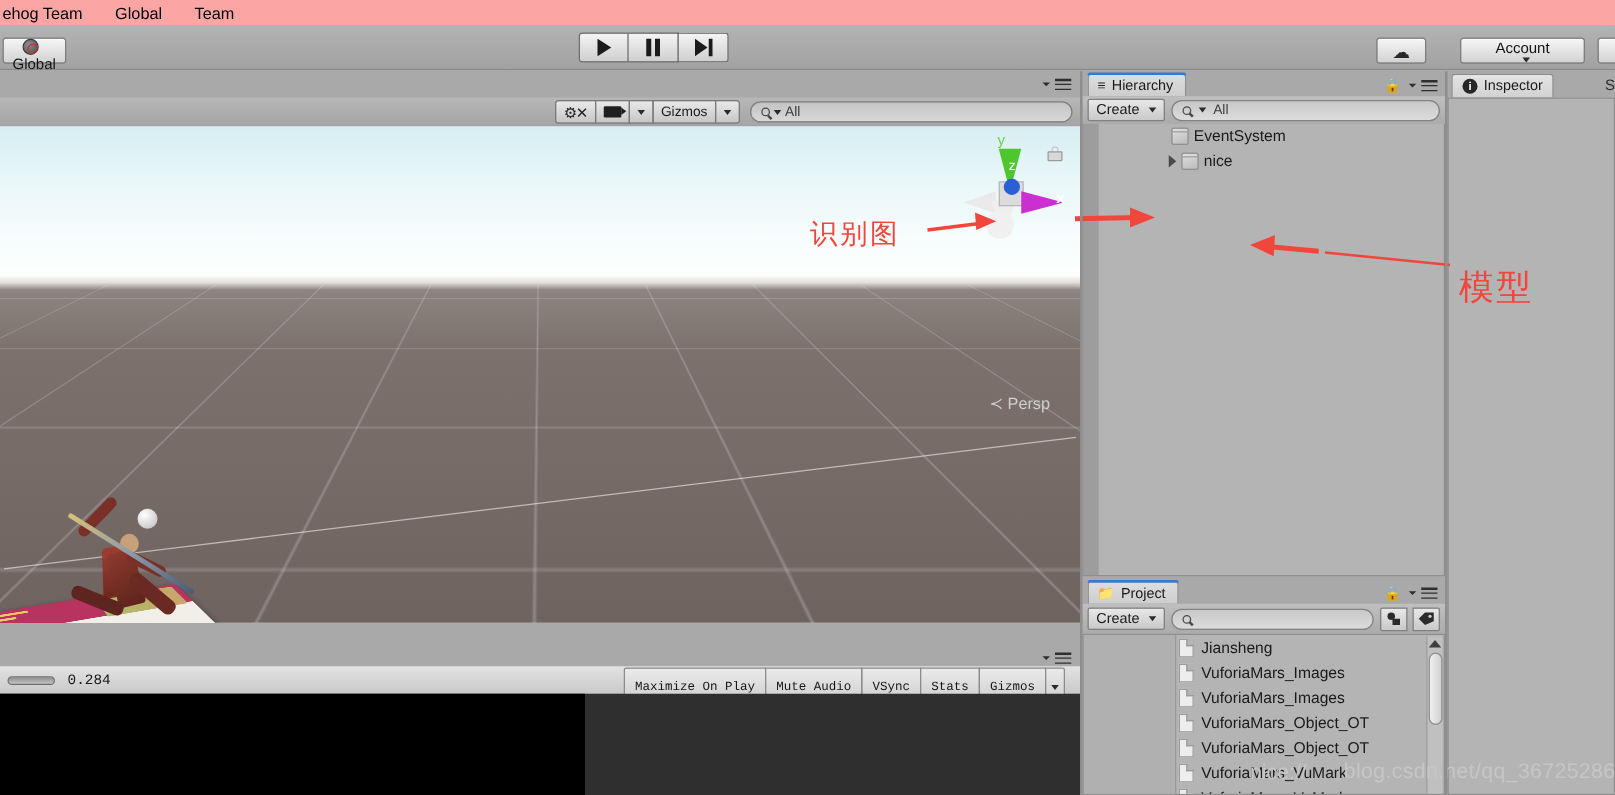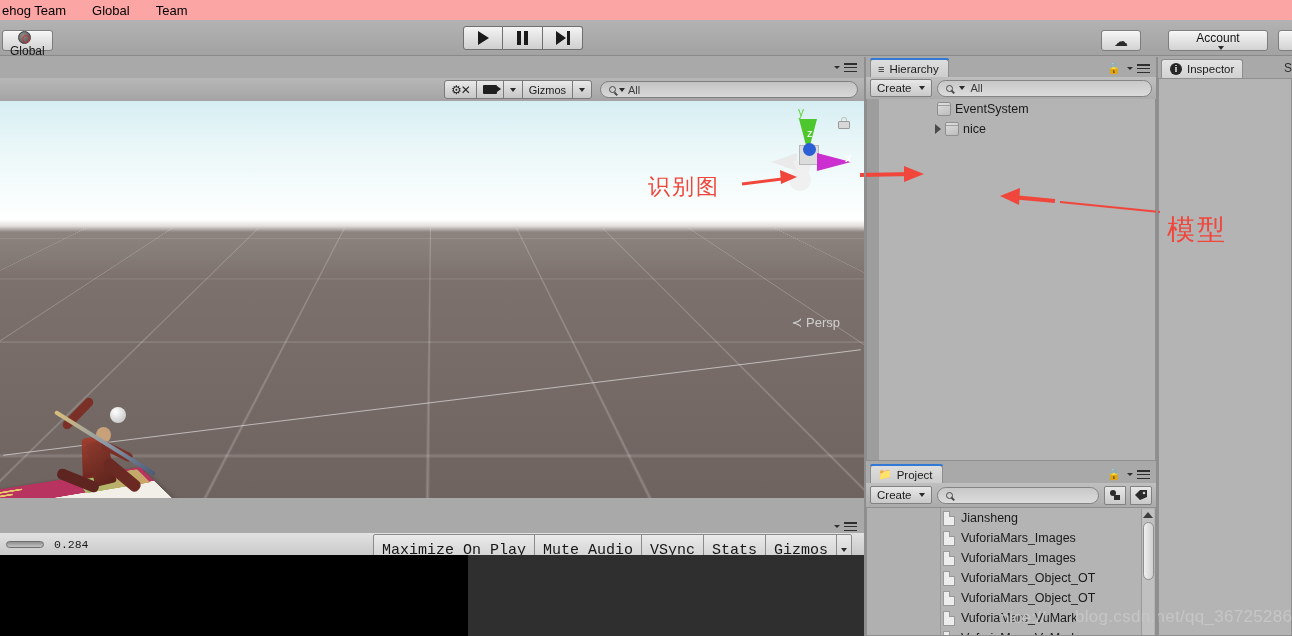--- a/index.html
+++ b/index.html
@@ -201,21 +201,21 @@
     background:linear-gradient(#e2e2e2,#c9c9c9);
     display:flex; align-items:center;font-family:Liberation Mono, monospace;
   }
   .slider-wrap{ position:absolute; left:6px; top:0; height:22px; display:flex;align-items:center;gap:10px;}
   .slider-track{ width:38px;height:7px;border-radius:4px;background:linear-gradient(#8f8f8f,#c3c3c3);border:1px solid #6e6e6e;}
   .slider-val{ font-size:11.5px;color:#1a1a1a;}
   .gt-right{ position:absolute; right:12px; top:1px; display:flex; }
   .gtbtn{
     height:32px; background:linear-gradient(#eaeaea,#cbcbcb);
     border:1px solid #8b8b8b; display:flex;align-items:center;justify-content:center;
-    padding:0 8px; font-size:15px; color:#161616; margin-left:-1px; cursor:default;
+    padding:0 8px; font-size:10px; color:#161616; margin-left:-1px; cursor:default;
   }
   .gtbtn.first{ border-radius:2px 0 0 2px; }
   .gtbtn.caretonly{ padding:0 4px; border-radius:0 2px 2px 0;}
   .gameview{ position:absolute; left:0; top:36px; width:864px; height:81px; background:#2f2f2f;}
   .gamerender{ position:absolute; left:0; top:0; width:468px; height:81px; background:#000; }
 
   
   .hier { position:absolute; left:866px; top:57px; width:290px; height:404px; background:#a9a9a9; }
   .tabstrip { position:relative; height:20px; background:#a9a9a9; }
   .tab {

